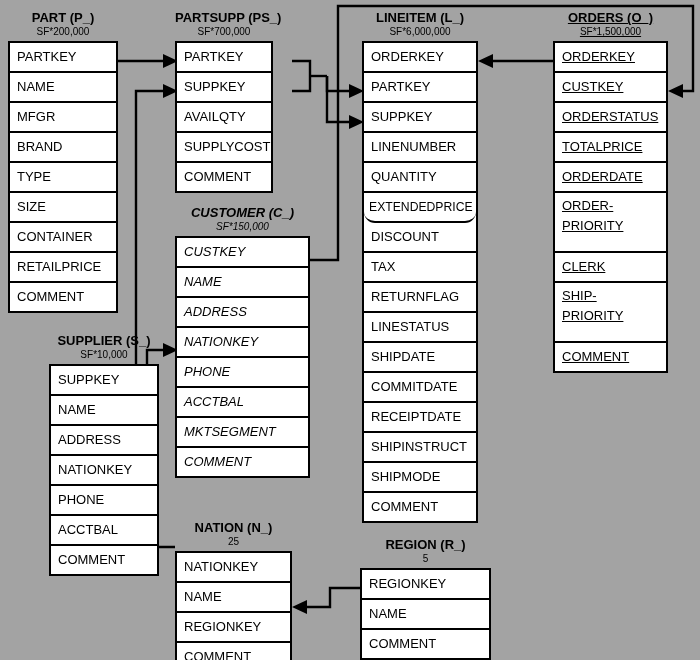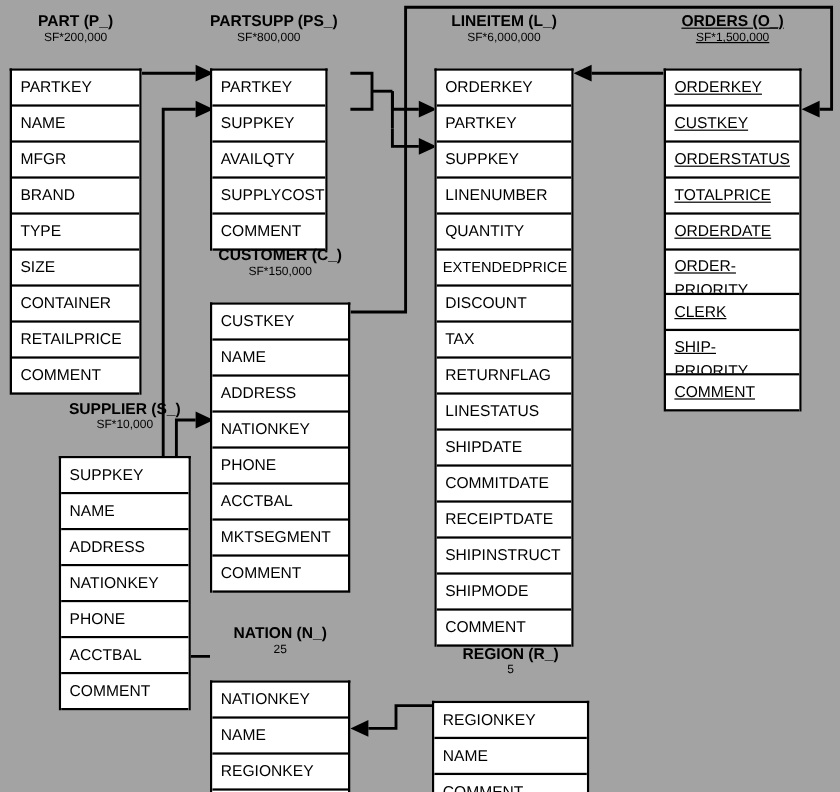--- a/index.html
+++ b/index.html
@@ -32,43 +32,44 @@
     color: #000;
     text-align: center;
     line-height: 14px;
     white-space: nowrap;
   }
   .tbl-box {
     border: 2px solid #000;
     border-bottom: none;
     background: #fff;
     box-sizing: border-box;
-    margin-top: 18px;
+    margin-top: 2px;
   }
   .tbl-box .field {
     border-bottom: 2px solid #000;
     box-sizing: border-box;
     height: 30px;
     line-height: 28px;
     padding-left: 7px;
     font-size: 13px;
     color: #000;
     background: #fff;
     overflow: hidden;
     white-space: nowrap;
   }
   .tbl-box .field.two-line {
-    height: 37px;
+    height: 60px;
     line-height: 20px;
     padding-top: 3px;
     white-space: pre-line;
   }
   .tbl-box .field.tight {
     font-size: 12.2px;
     padding-left: 5px;
+    border-radius: 11px;
   }
   svg.wires {
     position: absolute;
     left: 0;
     top: 0;
     width: 700px;
     height: 660px;
     pointer-events: none;
   }
   svg.wires path, svg.wires line {
@@ -157,31 +158,31 @@
       <div class="field">ADDRESS</div>
       <div class="field">NATIONKEY</div>
       <div class="field">PHONE</div>
       <div class="field">ACCTBAL</div>
       <div class="field">COMMENT</div>
     </div>
   </div>
 
   <div class="table-group" style="left:175px; top:10px; width:98px;">
     <div class="tbl-title">PARTSUPP (PS_)</div>
-    <div class="tbl-card">SF*800,000</div>
+    <div class="tbl-card">SF*700,000</div>
     <div class="tbl-box">
       <div class="field">PARTKEY</div>
       <div class="field">SUPPKEY</div>
       <div class="field">AVAILQTY</div>
       <div class="field">SUPPLYCOST</div>
       <div class="field">COMMENT</div>
     </div>
   </div>
 
-  <div class="table-group" style="left:175px; top:205px; width:117px;">
+  <div class="table-group" style="left:175px; top:205px; width:135px;font-style:italic;">
     <div class="tbl-title">CUSTOMER (C_)</div>
     <div class="tbl-card">SF*150,000</div>
     <div class="tbl-box">
       <div class="field">CUSTKEY</div>
       <div class="field">NAME</div>
       <div class="field">ADDRESS</div>
       <div class="field">NATIONKEY</div>
       <div class="field">PHONE</div>
       <div class="field">ACCTBAL</div>
       <div class="field">MKTSEGMENT</div>

